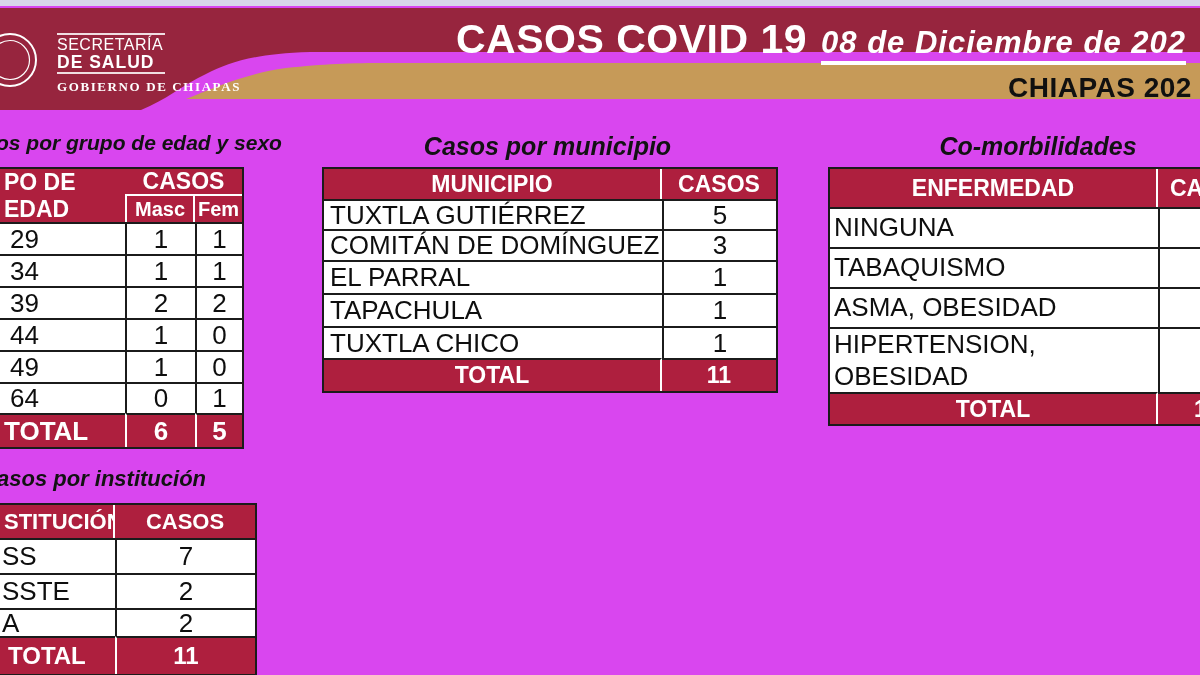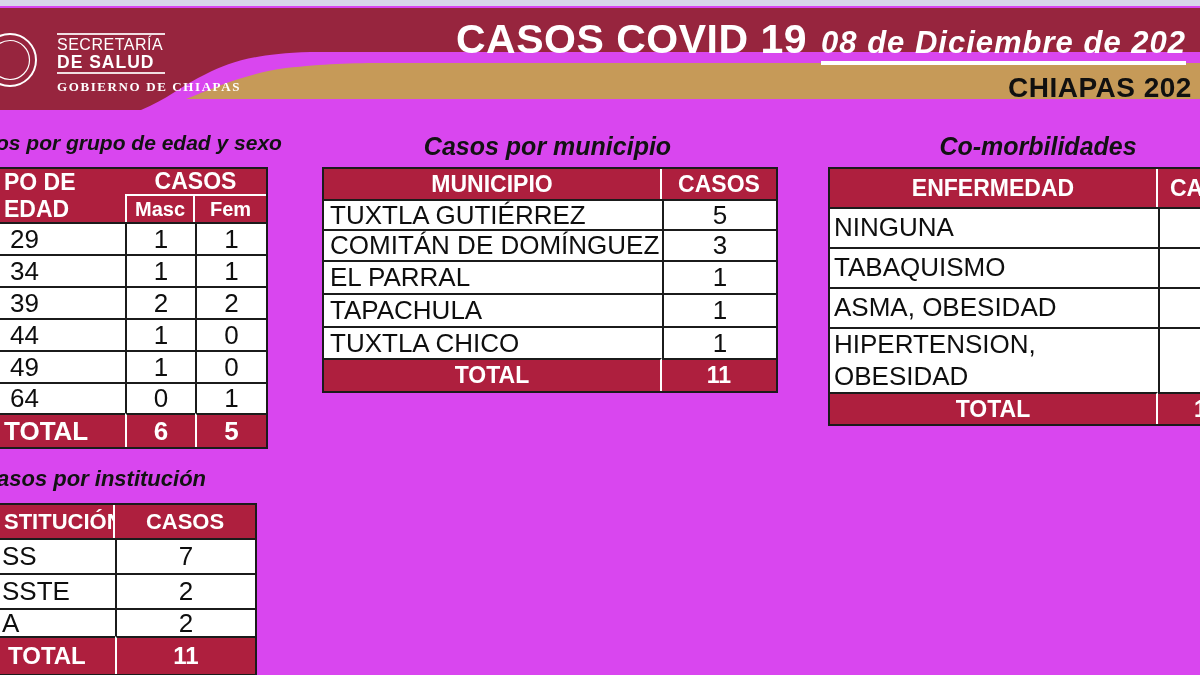--- a/index.html
+++ b/index.html
@@ -34,21 +34,21 @@
   
   .cell{box-sizing:border-box;display:flex;align-items:center;overflow:hidden;}
   .hd{background:#ae1f3e;color:#fff;font-weight:700;}
   .ctr{justify-content:center;text-align:center;}
   .blk-t{border-top:2px solid #1b1b1b;}
   .blk-l{border-left:2px solid #1b1b1b;}
   .wht-r{border-right:2px solid #fff;}
   .wht-l{border-left:2px solid #fff;}
   .data{font-size:26px;color:#0e0e0e;}
   
-  #age-table{position:absolute;left:0;top:167px;width:268px;box-sizing:border-box;
+  #age-table{position:absolute;left:0;top:167px;width:244px;box-sizing:border-box;
     border-top:2px solid #1b1b1b;border-right:2px solid #1b1b1b;border-bottom:2px solid #1b1b1b;
     display:grid;grid-template-columns:125px 70px 1fr;
     grid-template-rows:27px 26px 32px 32px 32px 32px 32px 31px 34px;background:#fff;}
   #age-head-group{grid-row:1/3;grid-column:1;font-size:23px;padding-left:4px;}
   #age-head-casos{grid-row:1;grid-column:2/4;border-bottom:2px solid #fff;font-size:23px;}
   .age-sub{font-size:20px;}
   .age-cell{padding-left:10px;}
   
   #mun-table{position:absolute;left:322px;top:167px;width:456px;box-sizing:border-box;
     border:2px solid #1b1b1b;display:grid;grid-template-columns:338px 1fr;

